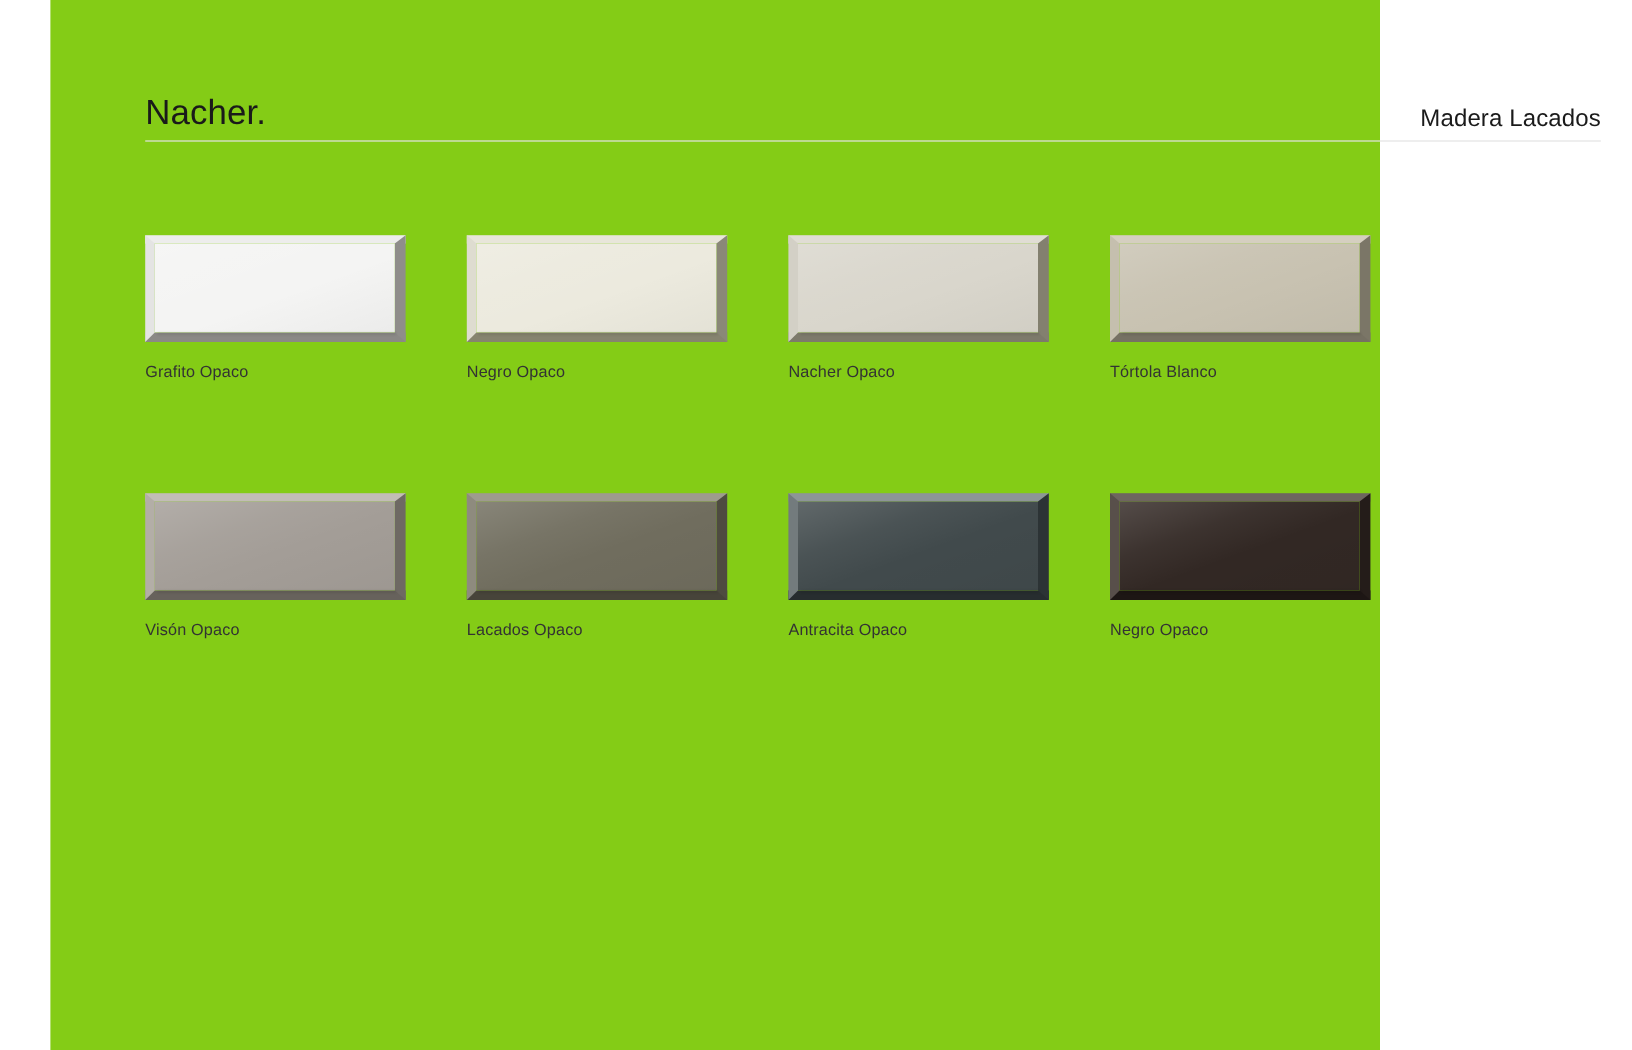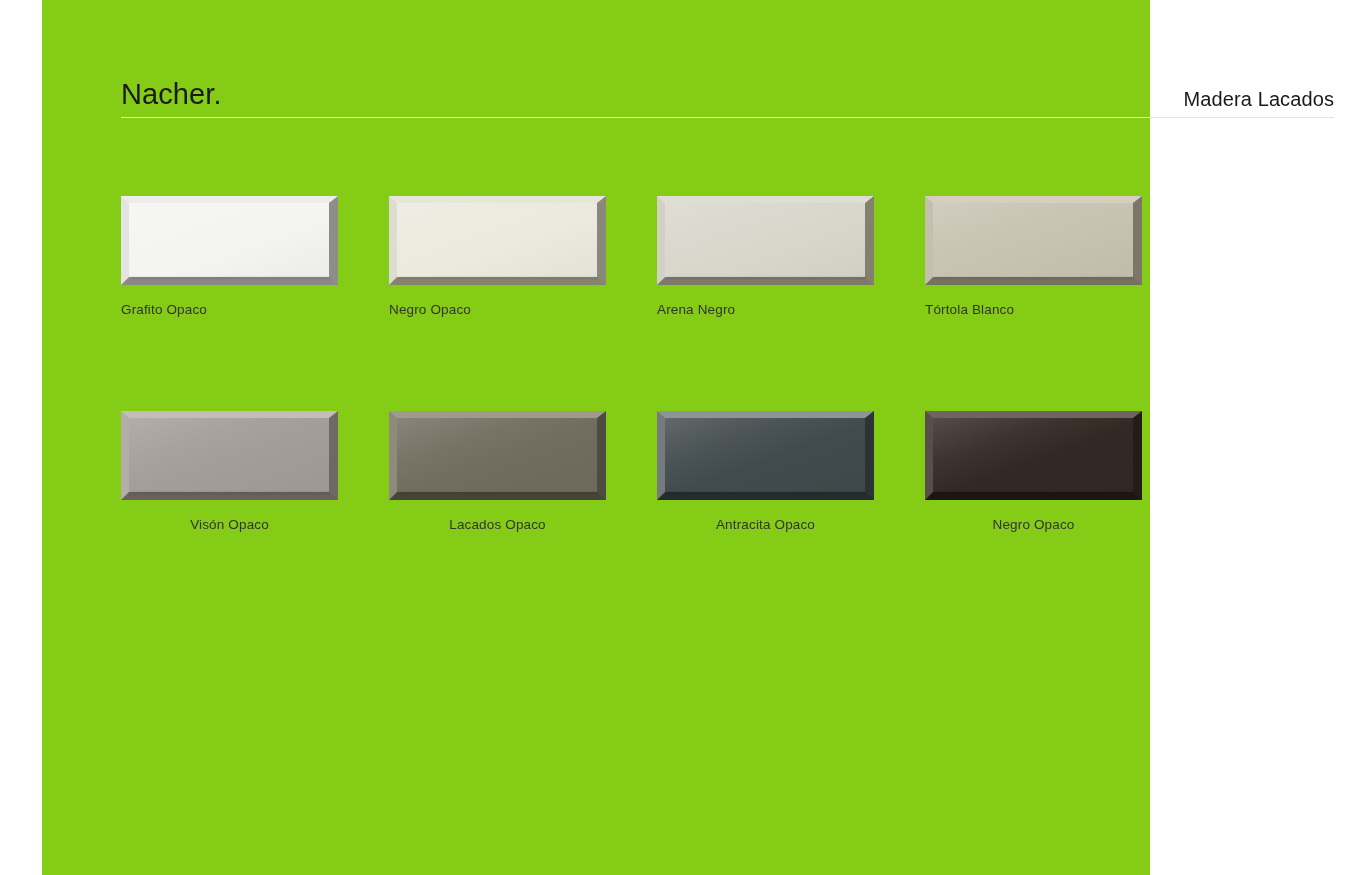--- a/index.html
+++ b/index.html
@@ -57,21 +57,21 @@
   .swatch-grid {
     position: absolute;
     left: 79px;
     top: 196px;
     width: 1220px;
   }
   .swatch-row {
     display: flex;
     margin-bottom: 93px;
   }
-  .swatch-row:last-child { margin-bottom: 0; text-align: center; }
+  .swatch-row:last-child { margin-bottom: 0; }
 
   .swatch-cell {
     width: 217px;
     margin-right: 51px;
   }
   .swatch-cell:last-child { margin-right: 0; }
 
   
   .tile {
     position: relative;
@@ -147,21 +147,21 @@
           </div>
           <div class="swatch-label">Negro Opaco</div>
         </div>
         <div class="swatch-cell">
           <div class="tile" style="border-color: rgb(224, 221, 212) rgb(131, 128, 111) rgb(125, 122, 107) rgb(211, 208, 198);">
             <div class="tile-face" style="background: rgb(217, 214, 204);">
               <div class="tile-gloss"></div>
             </div>
             <div class="tile-drop"></div>
           </div>
-          <div class="swatch-label">Arena Negro</div>
+          <div class="swatch-label">Nacher Opaco</div>
         </div>
         <div class="swatch-cell">
           <div class="tile" style="border-color: rgb(213, 207, 192) rgb(123, 118, 103) rgb(118, 113, 99) rgb(197, 191, 174);">
             <div class="tile-face" style="background: rgb(200, 194, 177);">
               <div class="tile-gloss"></div>
             </div>
             <div class="tile-drop"></div>
           </div>
           <div class="swatch-label">Tórtola Blanco</div>
         </div>

